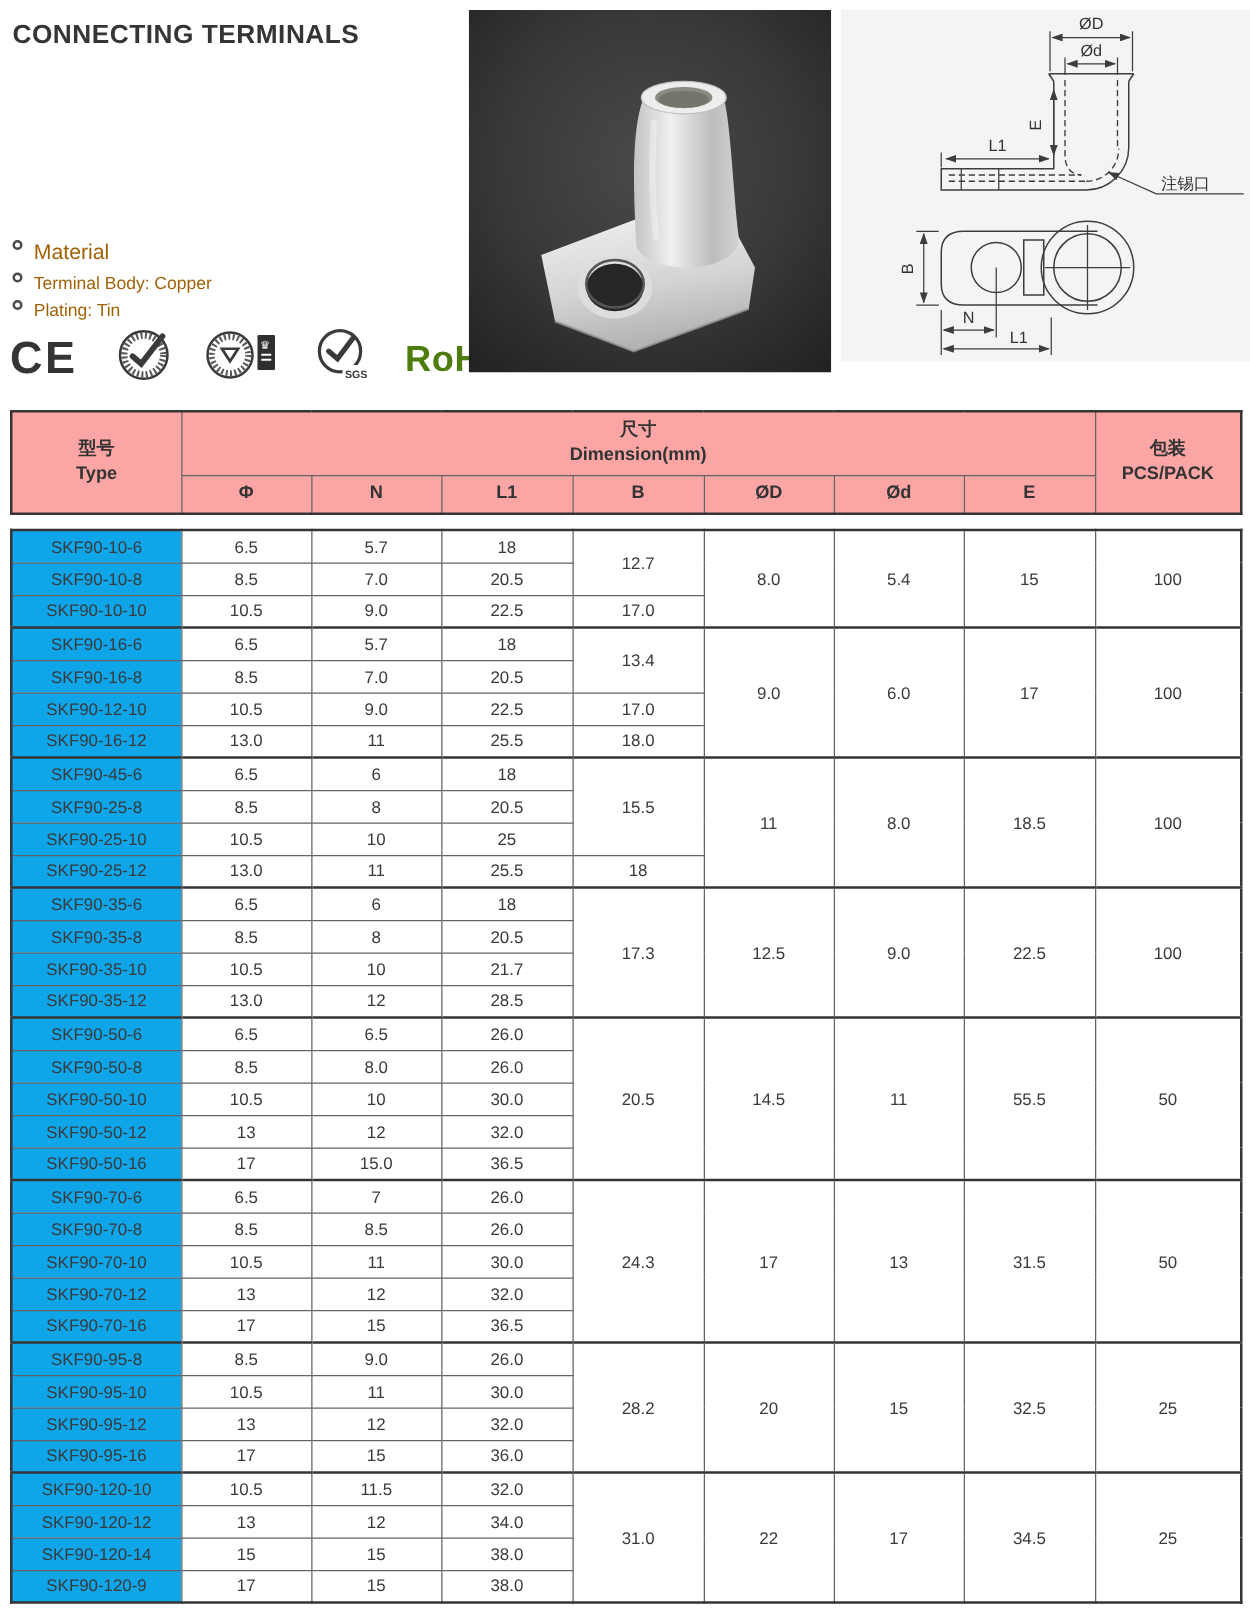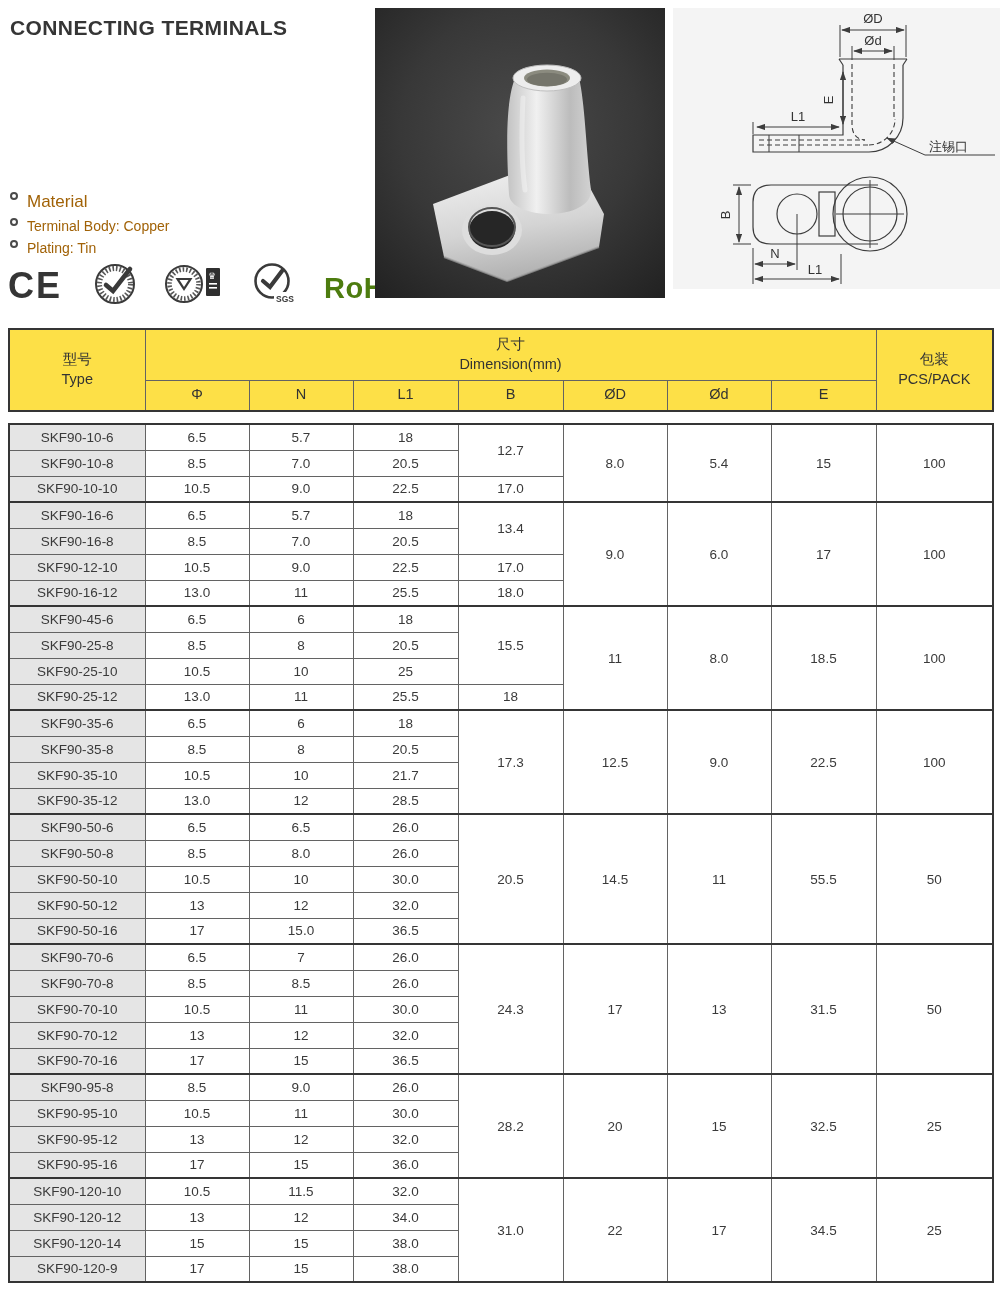--- a/index.html
+++ b/index.html
@@ -23,26 +23,26 @@
   .dim-label { font-size:13px; fill:#333; }
   .dline { stroke:#3d3d3d; stroke-width:1.2; fill:none; }
   .dthin { stroke:#3d3d3d; stroke-width:1; fill:none; }
   .ddash { stroke:#3d3d3d; stroke-width:1.1; fill:none; stroke-dasharray:5 3; }
   .arrfill { fill:#3d3d3d; }
 
   .tablewrap { position:absolute; left:8px; top:328px; width:984px; }
   table { border-collapse:collapse; table-layout:fixed; width:984px; }
   th, td { border:1px solid #636363; text-align:center; vertical-align:middle; }
   table.hdr { border:2px solid #353535; }
-  table.hdr th { font-weight:normal; font-size:14.5px; line-height:1.35; color:#333; background:#fde047; }
+  table.hdr th { font-weight:bold; font-size:14.5px; line-height:1.35; color:#333; background:#fca5a5; }
   table.hdr tr.r1 th { height:51px; }
   table.hdr tr.r2 th { height:31px; font-size:14.5px; }
   table.bdy { border:2px solid #353535; margin-top:11px; }
   table.bdy td { font-size:13.5px; height:26px; color:#3a3a3a; background:#fff; padding:0 2px; }
-  table.bdy td.type-col { background:#e5e5e5; }
+  table.bdy td.type-col { background:#0ea5e9; }
   table.bdy tr.group-start td { border-top:2px solid #353535; }
 </style>
 </head>
 <body>
 
 <div class="page">
 
   <div class="title">CONNECTING TERMINALS</div>
 
   <div class="materials">

